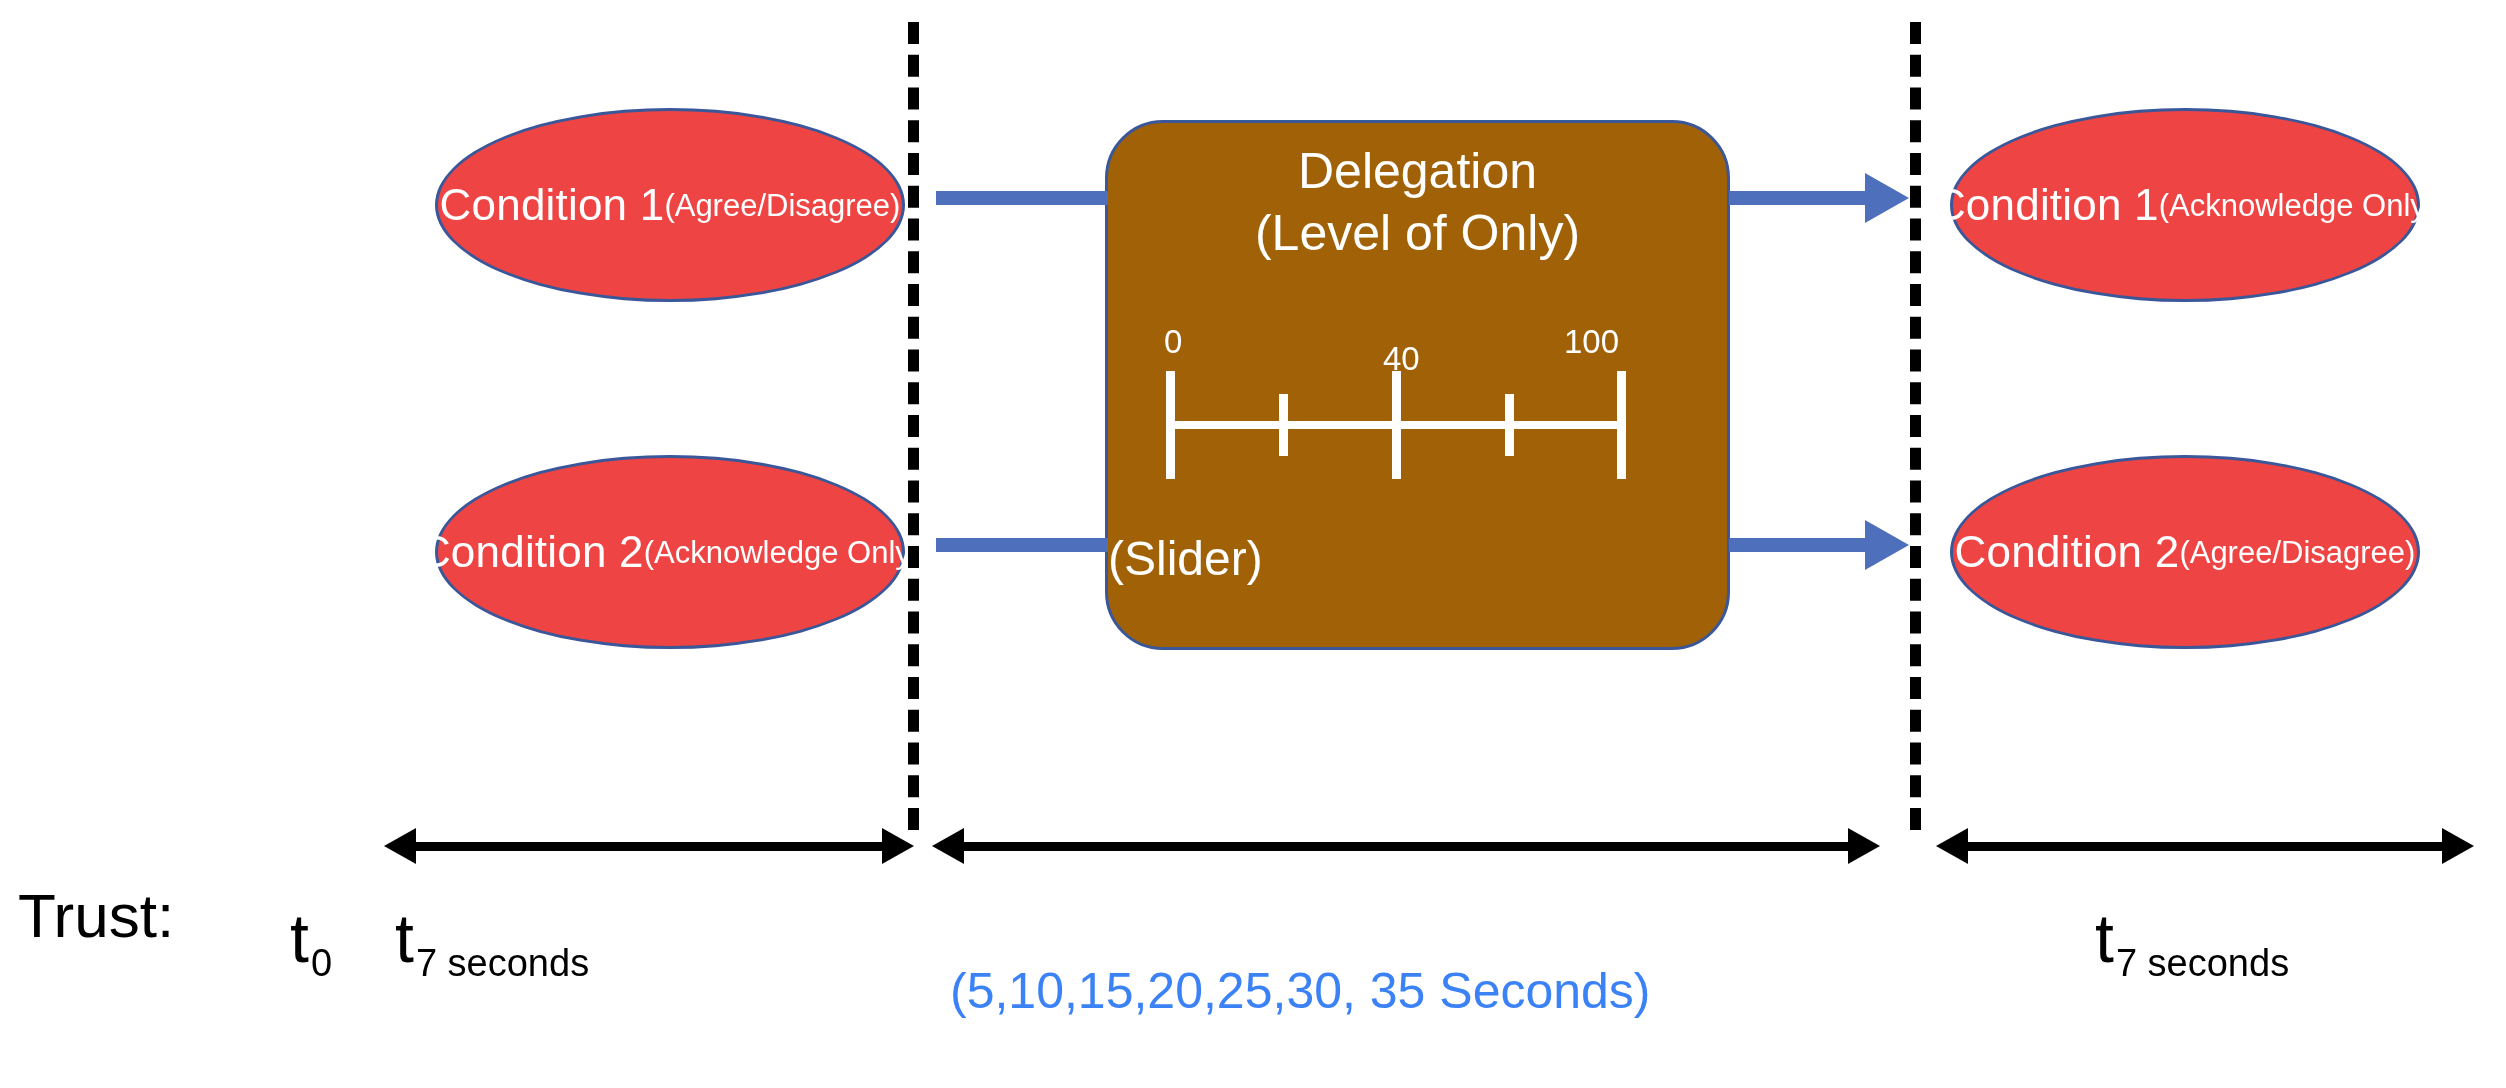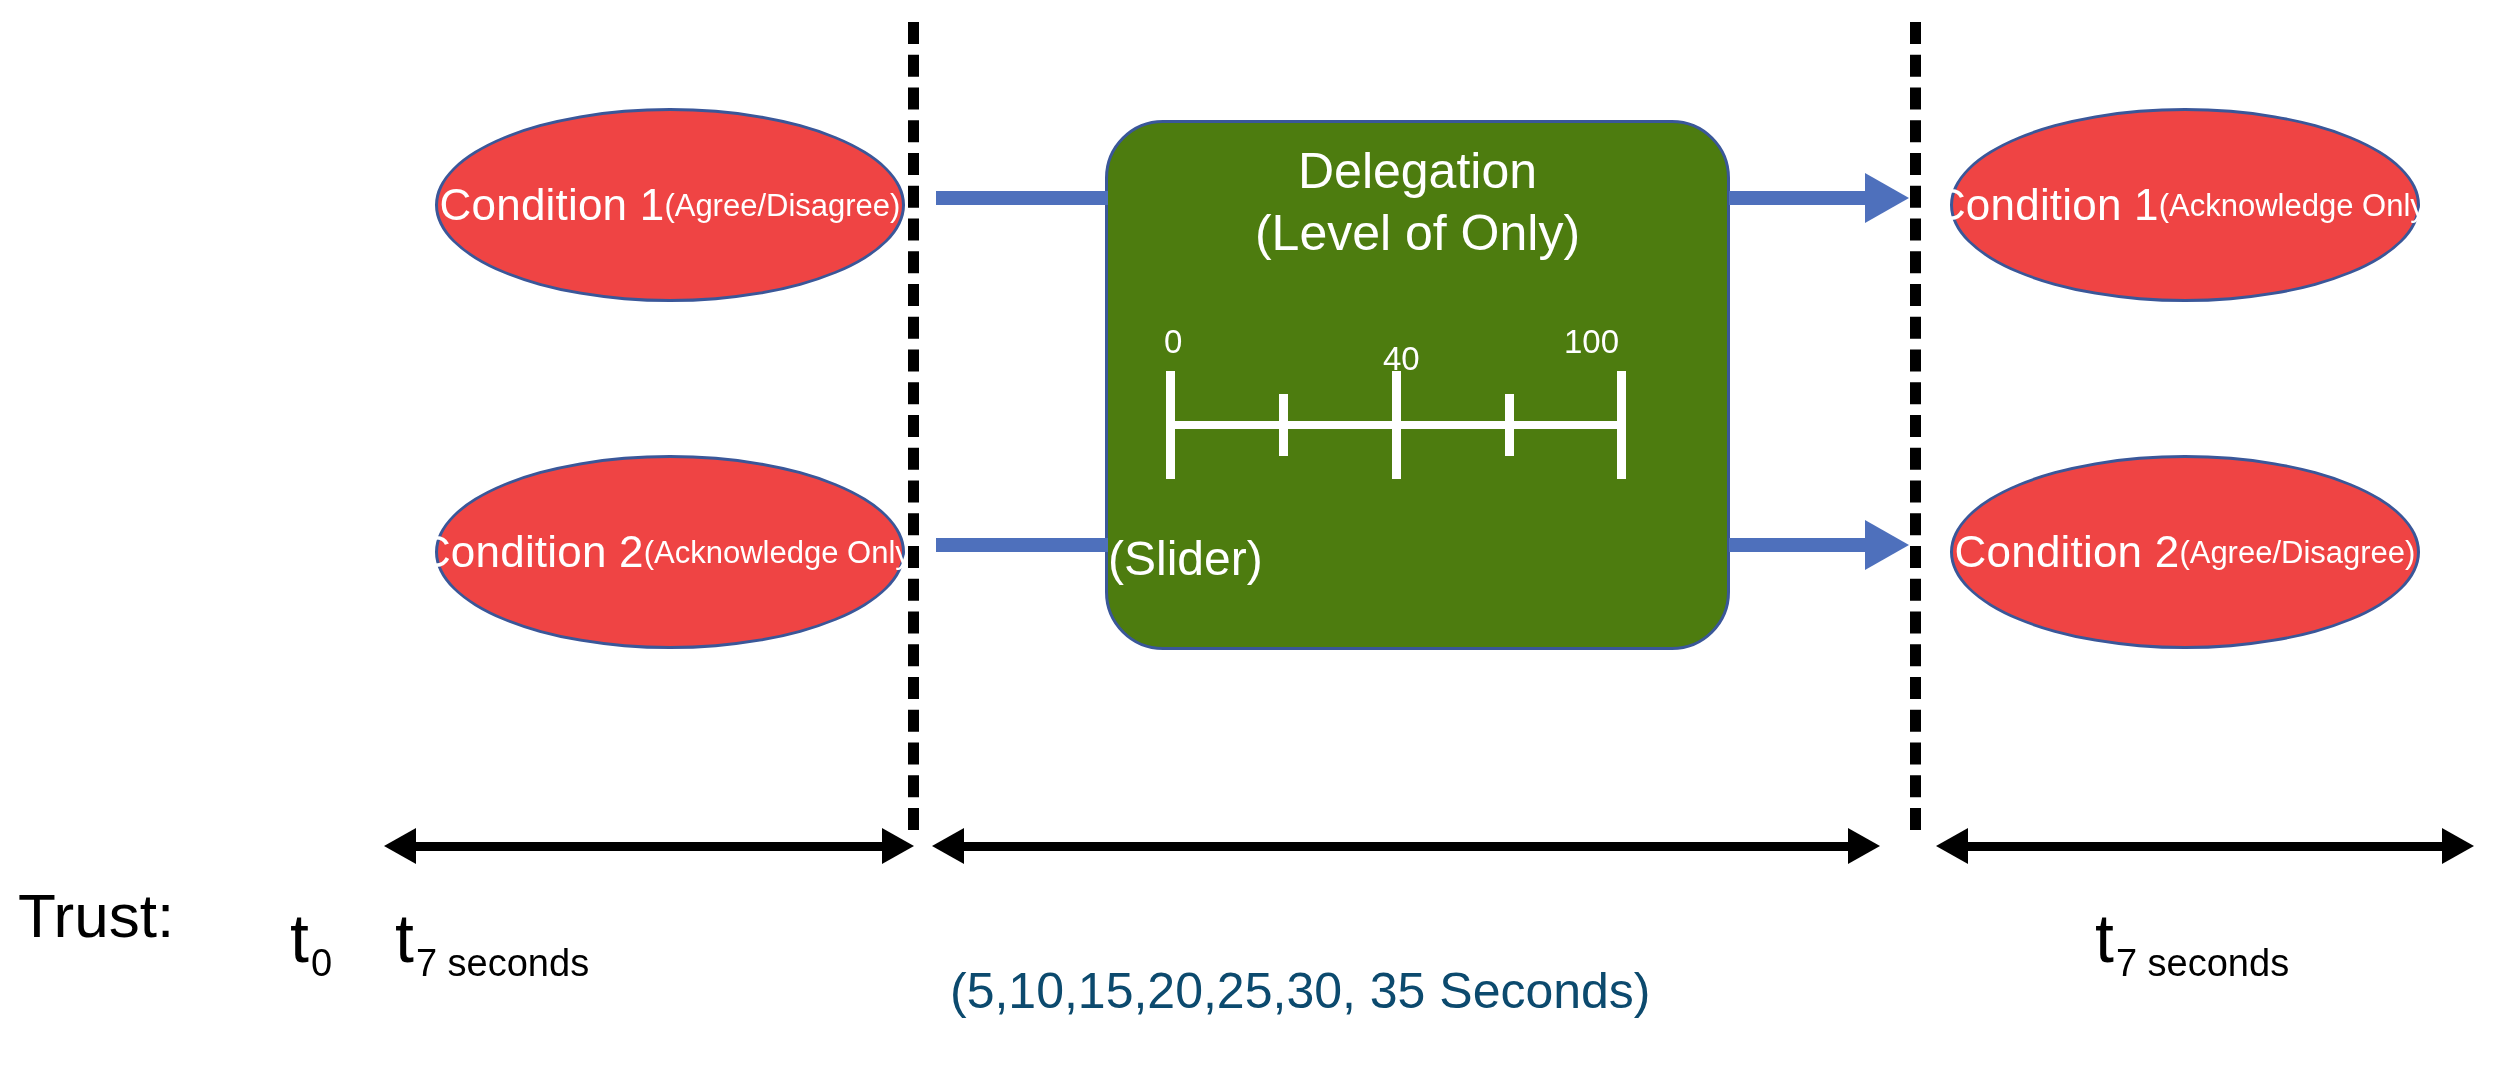--- a/index.html
+++ b/index.html
@@ -51,21 +51,21 @@
   #ell-right-1 { left: 1950px; top: 108px; width: 470px; height: 194px; }
   #ell-right-2 { left: 1950px; top: 455px; width: 470px; height: 194px; }
 
   
   #delegation-box {
     position: absolute;
     left: 1105px;
     top: 120px;
     width: 625px;
     height: 530px;
-    background: #4d7c0f;
+    background: #a16207;
     border: 3px solid #3A5799;
     border-radius: 58px;
     box-sizing: border-box;
     color: #ffffff;
   }
   #delegation-box .d-title {
     position: absolute;
     top: 20px;
     left: 0;
     right: 0;
@@ -210,21 +210,21 @@
   }
   #tnode-0  { left: 290px;  top: 885px; }
   #tnode-7a { left: 395px;  top: 885px; }
   #tnode-v  { left: 1155px; top: 885px; }
   #tnode-7b { left: 2095px; top: 885px; }
   #tnode-vlist {
     position: absolute;
     left: 950px;
     top: 962px;
     font-size: 50px;
-    color: #0c4a6e;
+    color: #3b82f6;
     white-space: nowrap;
   }
 </style>
 </head>
 <body>
 
 <div id="stage">
 
   <div class="ellipse" id="ell-left-1">
     <div class="e-title">Condition 1</div>

